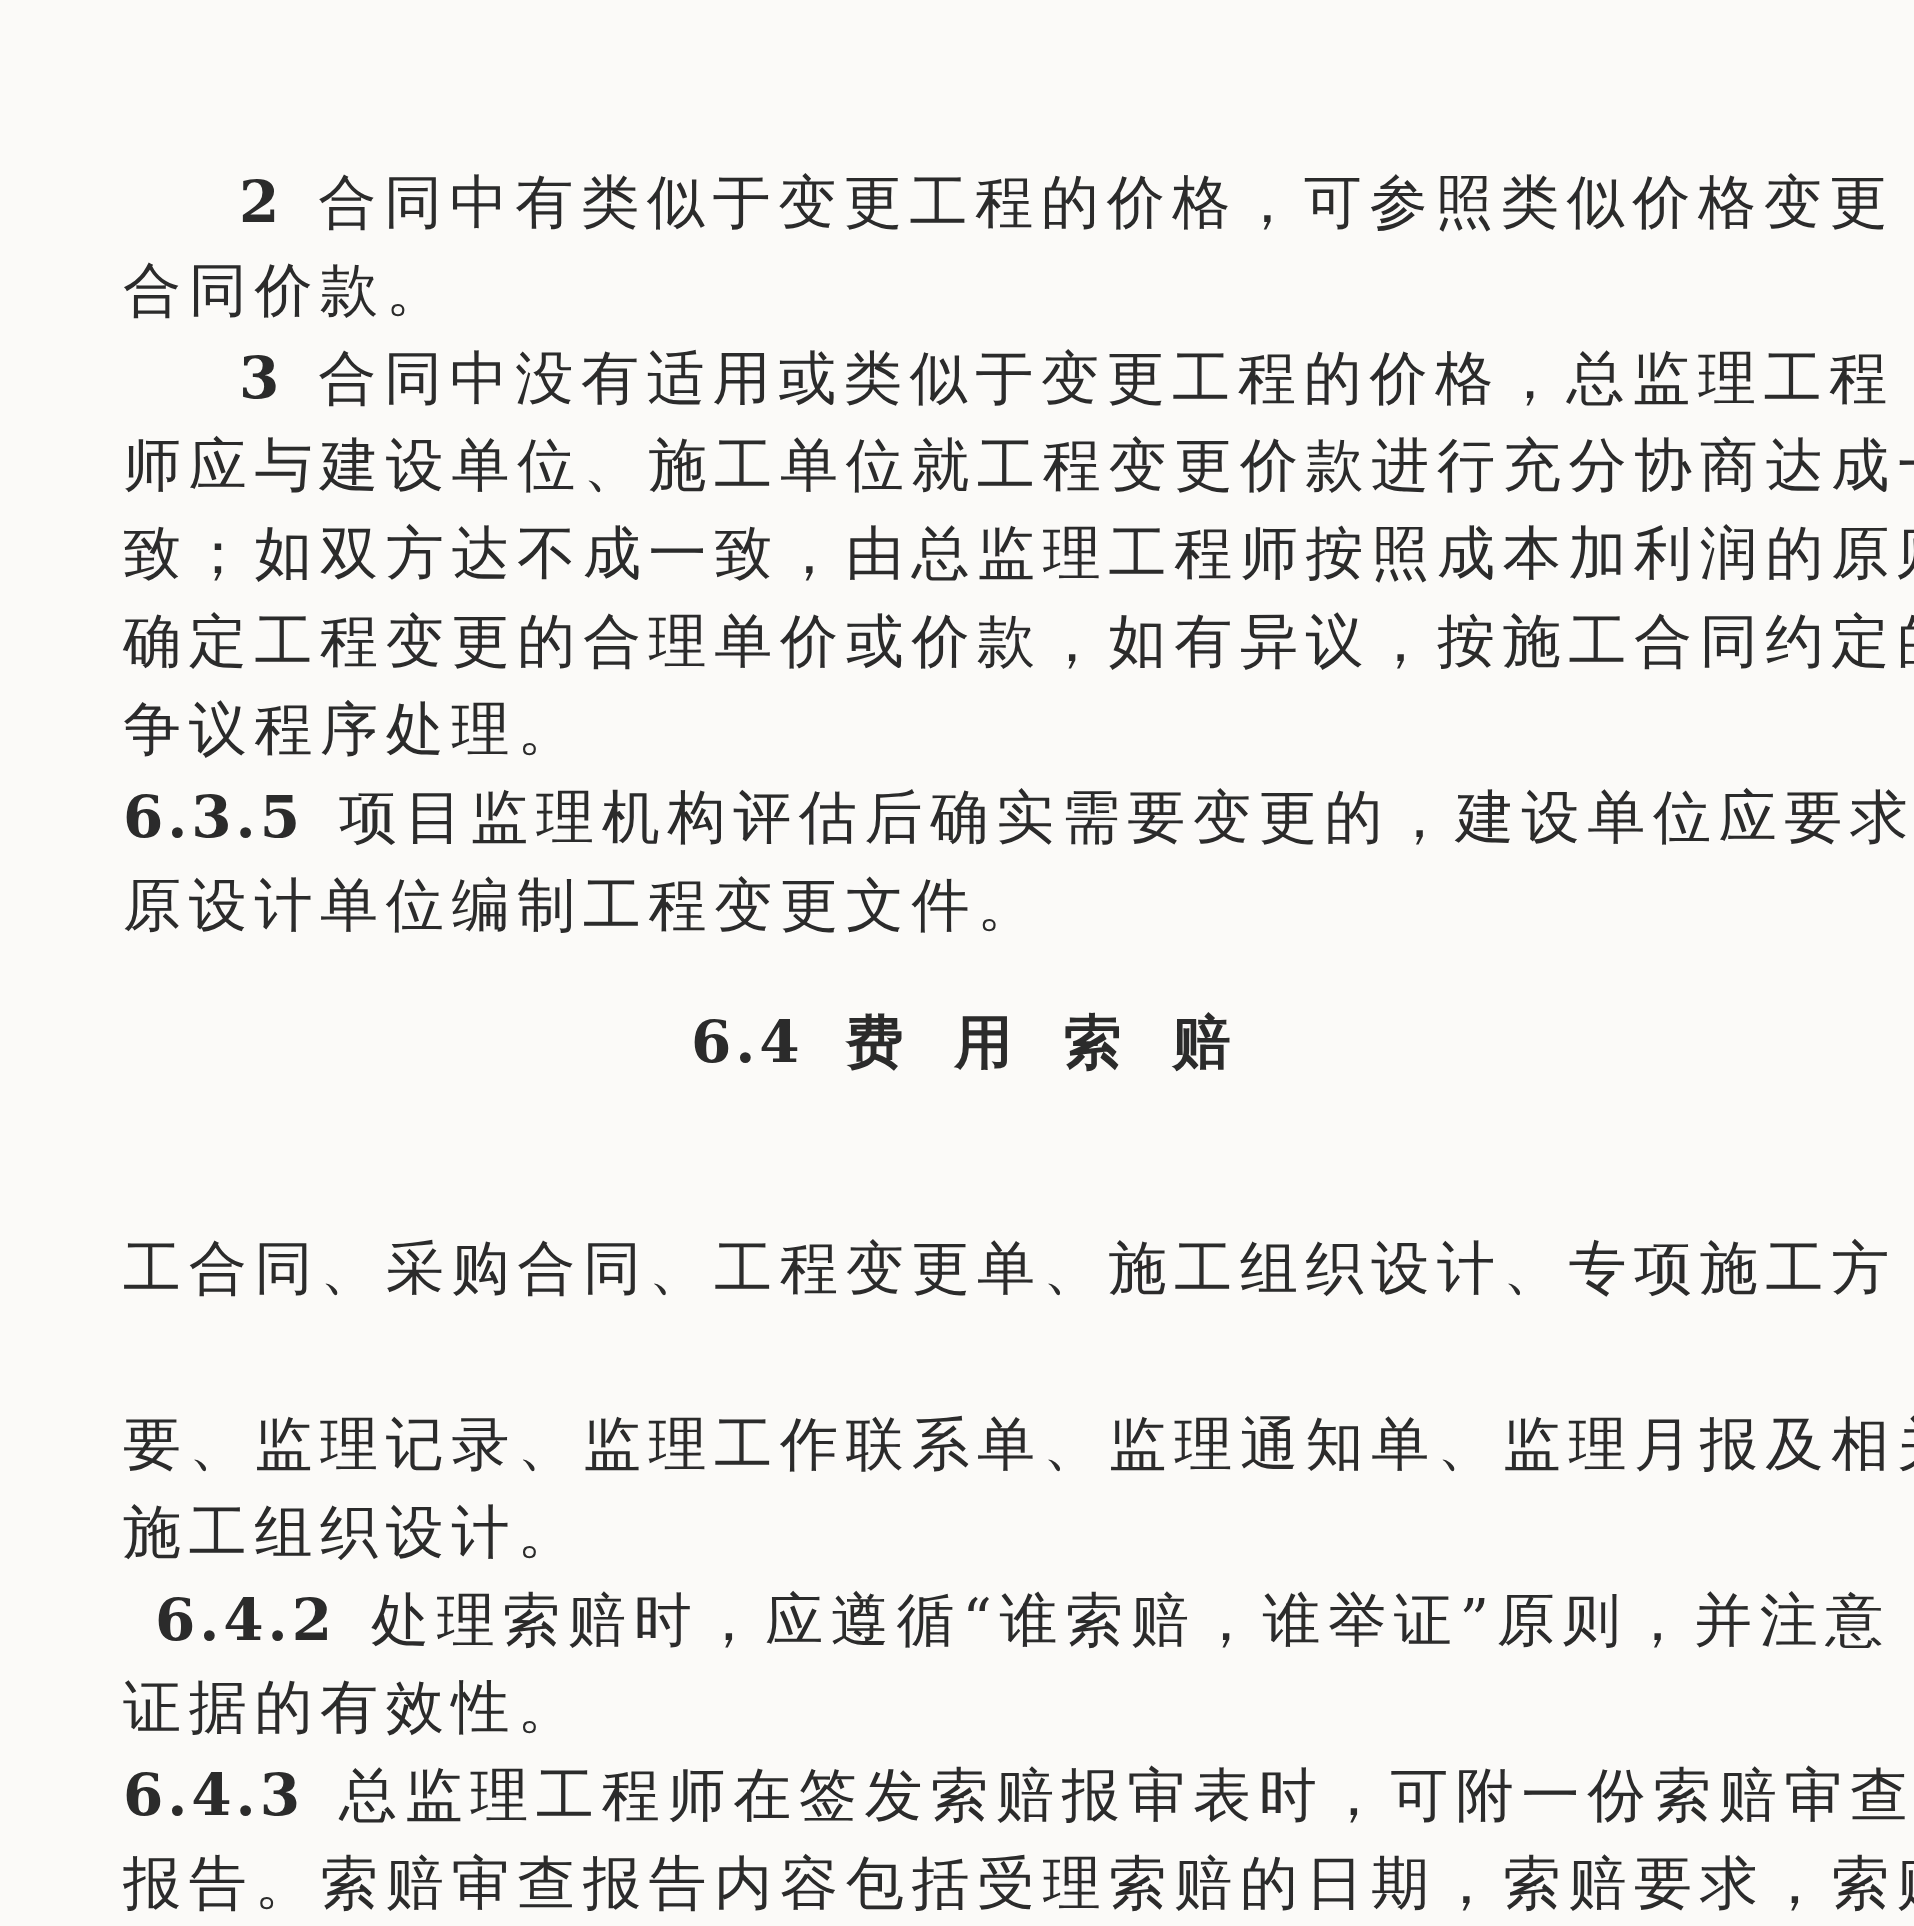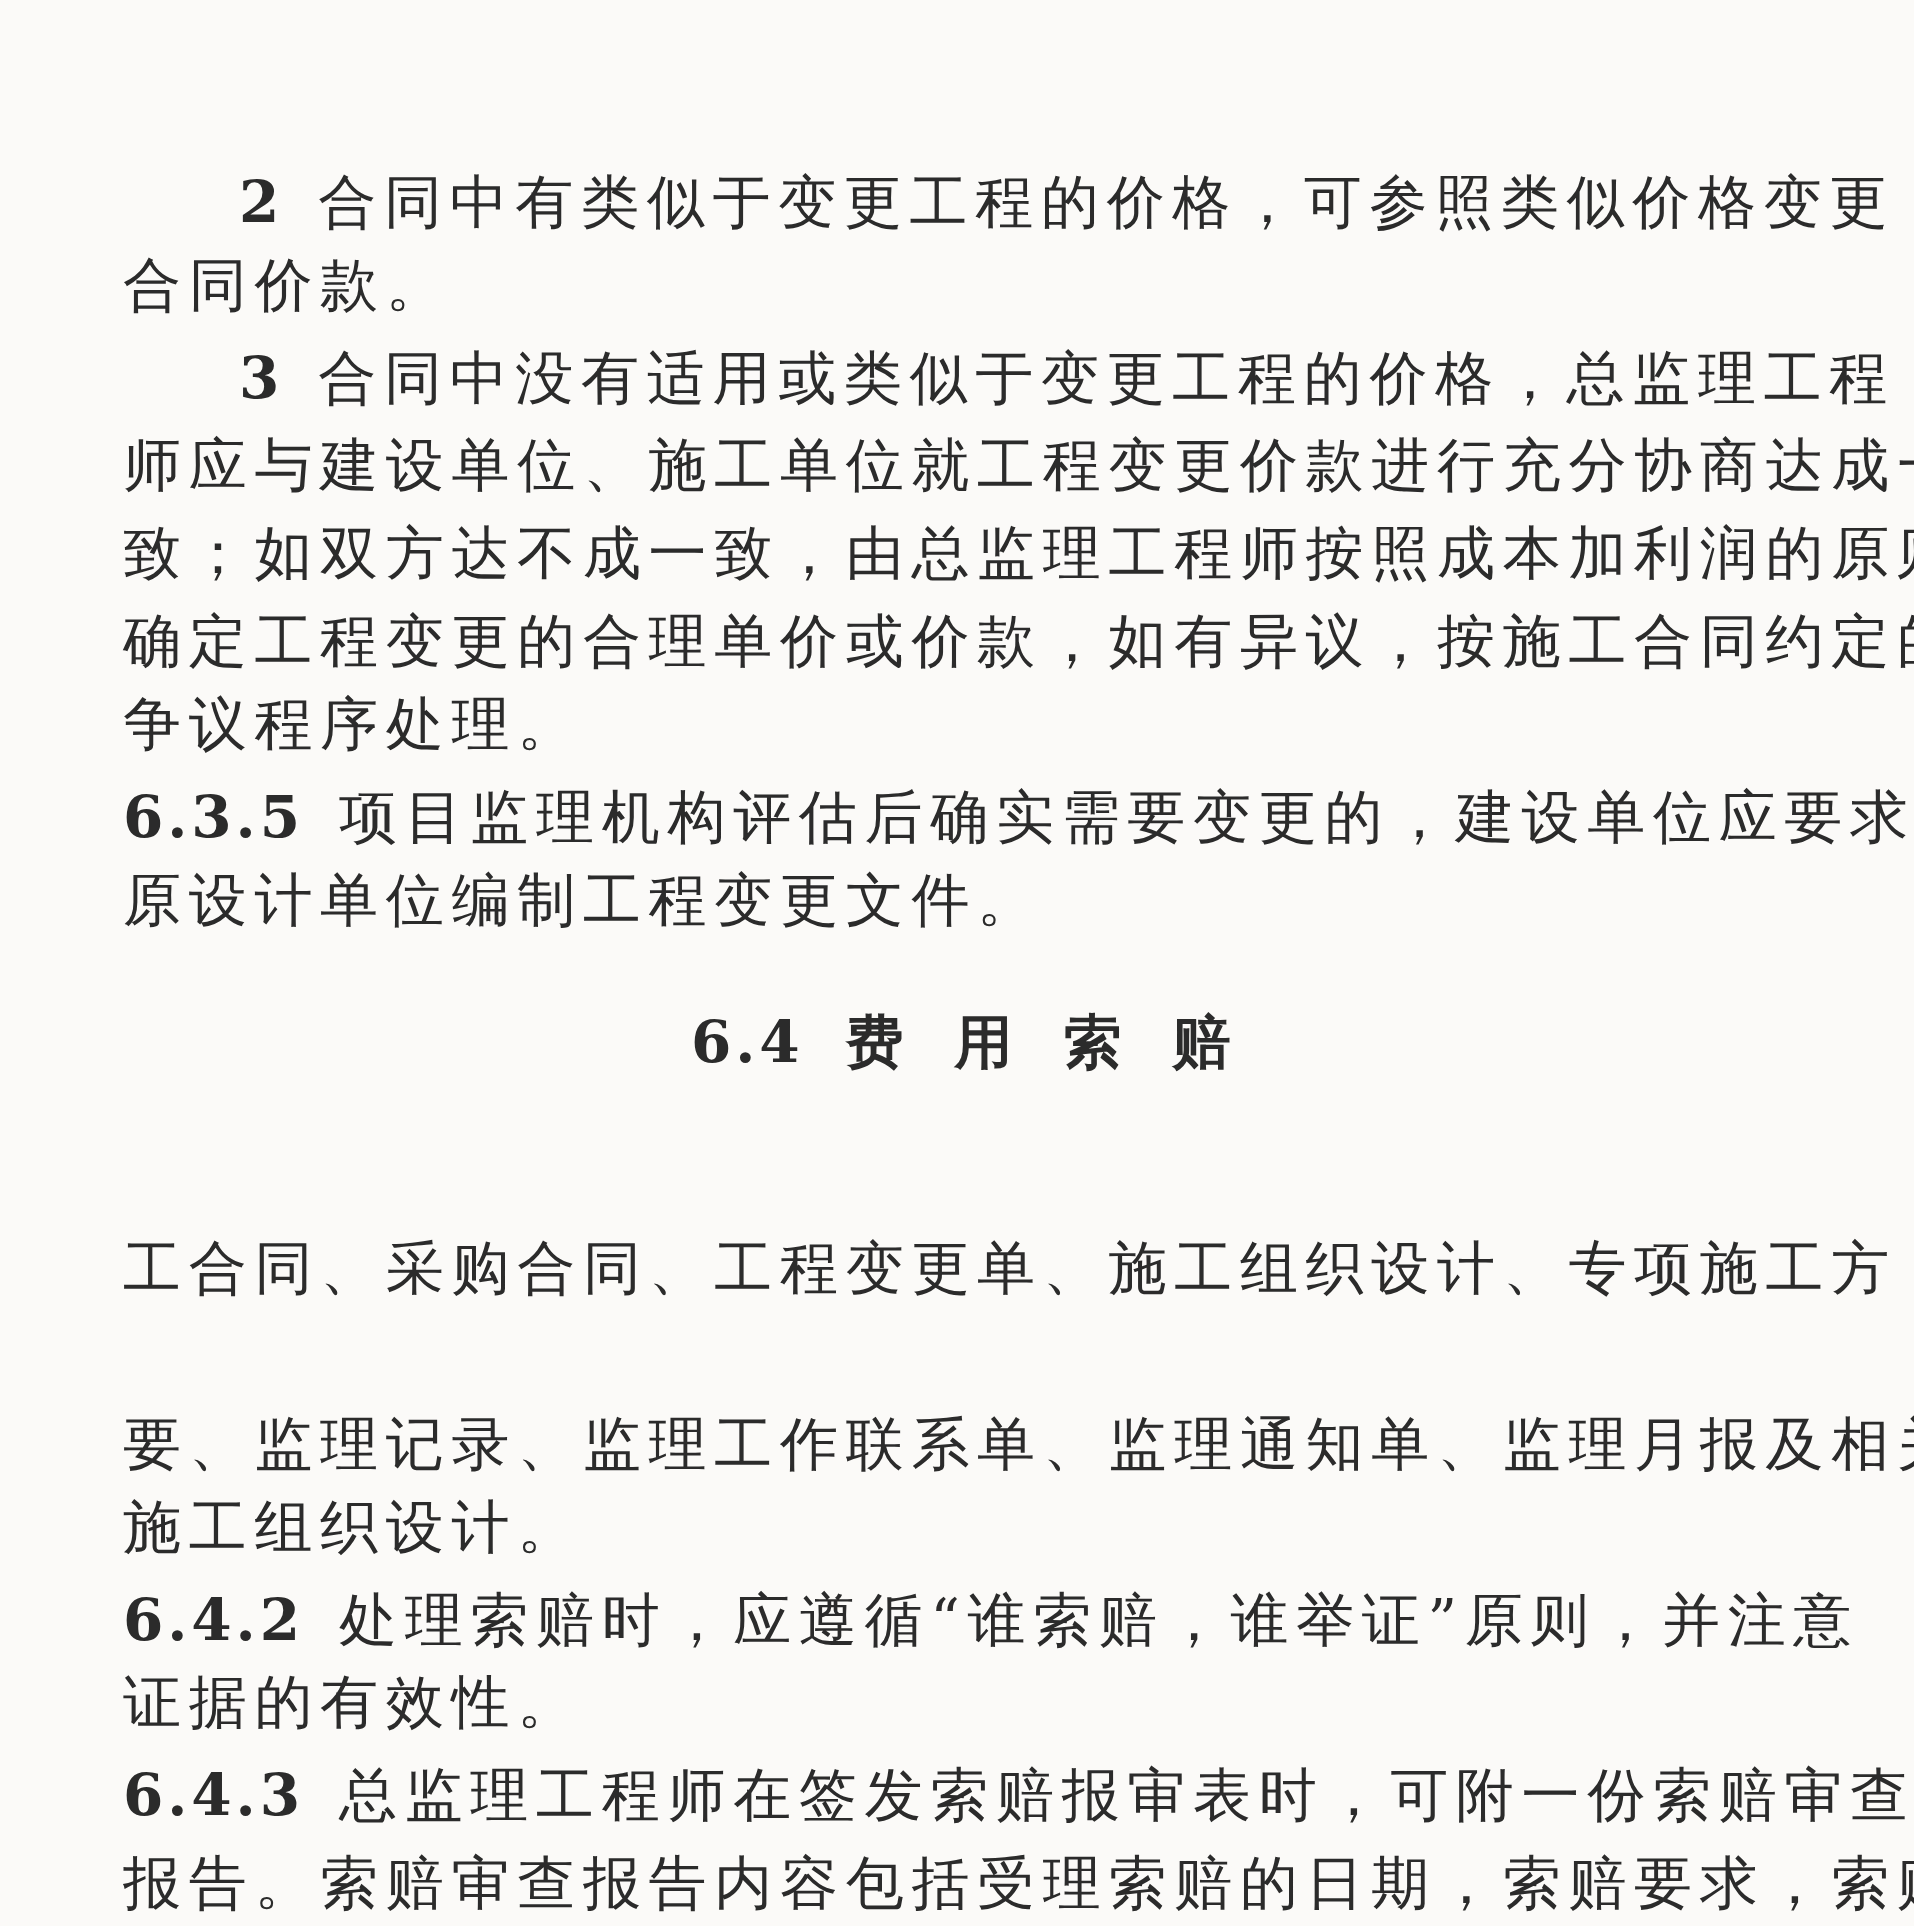--- a/index.html
+++ b/index.html
@@ -8,21 +8,21 @@
     background:#fbfaf8;
     font-family:"DejaVu Serif","Liberation Serif",serif;
     color:#2b2b2b;
   }
   .page { position:absolute; left:0; top:0; width:1915px; height:2950px; }
   .line {
     position:absolute; left:123px; width:1645px;
     font-size:58px; line-height:88px; white-space:nowrap;
     letter-spacing:7.7px; text-align:justify; text-align-last:justify;
   }
-  .line.last { text-align-last:left;font-family:Liberation Mono, monospace; }
+  .line.last { text-align-last:left; }
   .num { font-weight:bold; font-family:"DejaVu Serif","Liberation Serif",serif; letter-spacing:3.9px; margin-right:35px; }
   .indent { padding-left:116px; width:1529px; }
   .heading {
     position:absolute; left:0; width:1915px; text-align:center;
     font-size:58px; line-height:88px; font-weight:bold; letter-spacing:15.4px;padding-left:11px;
   }
   .heading .hn { margin-right:42px; letter-spacing:3.9px; }
 </style>
 </head>
 <body>
@@ -40,20 +40,20 @@
 
   <div class="line" style="top:773px;"><span class="num">6.3.5</span><span>项目监理机构评估后确实需要变更的，建设单位应要求</span></div>
   <div class="line last" style="top:861px;">原设计单位编制工程变更文件。</div>
 
   <div class="heading" style="top:998px;"><span class="hn">6.4</span><span>费 用 索 赔</span></div>
 
   <div class="line" style="top:1224px;">工合同、采购合同、工程变更单、施工组织设计、专项施工方</div>
   <div class="line" style="top:1400px;">要、监理记录、监理工作联系单、监理通知单、监理月报及相关</div>
   <div class="line last" style="top:1488px;">施工组织设计。</div>
 
-  <div class="line" style="top:1576px;"><span class="num">6.4.2</span><span>处理索赔时，应遵循“谁索赔，谁举证”原则，并注意</span></div>
+  <div class="line" style="top:1576px;margin-left:32px;"><span class="num">6.4.2</span><span>处理索赔时，应遵循“谁索赔，谁举证”原则，并注意</span></div>
   <div class="line last" style="top:1663px;">证据的有效性。</div>
 
   <div class="line" style="top:1751px;"><span class="num">6.4.3</span><span>总监理工程师在签发索赔报审表时，可附一份索赔审查</span></div>
   <div class="line" style="top:1839px;">报告。索赔审查报告内容包括受理索赔的日期，索赔要求，索赔</div>
 
 </div>
 
 
 </body></html>

